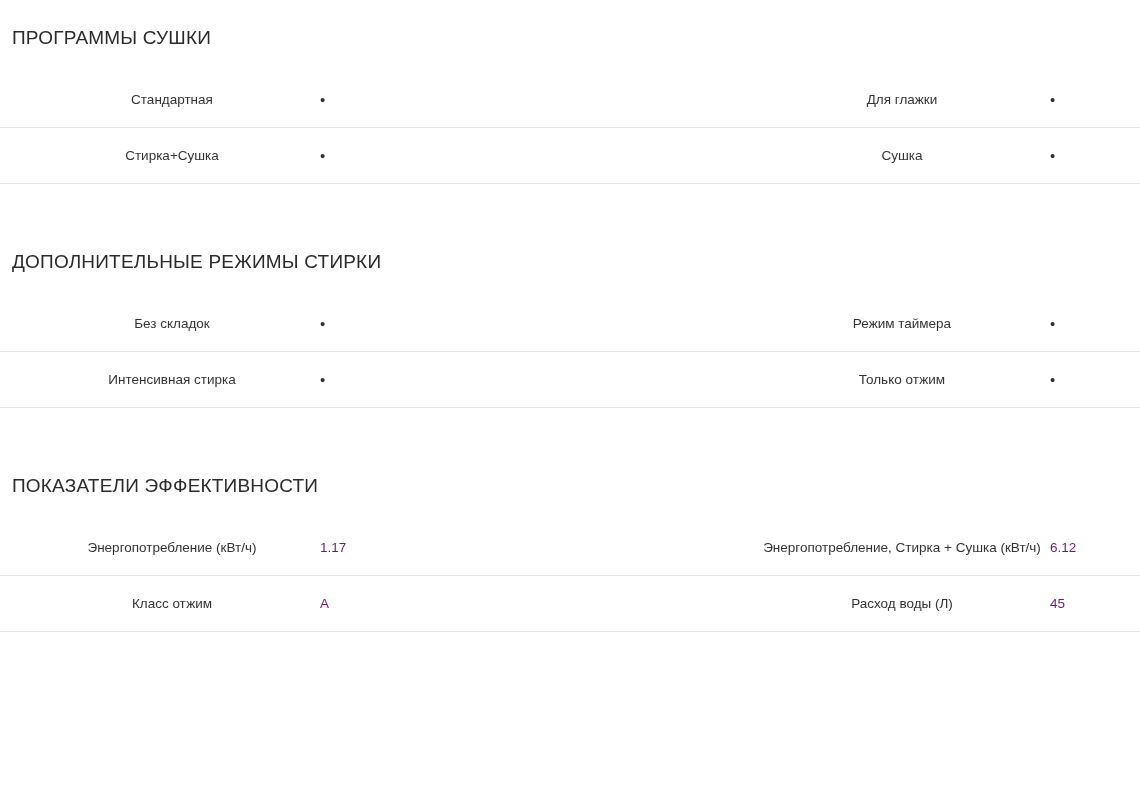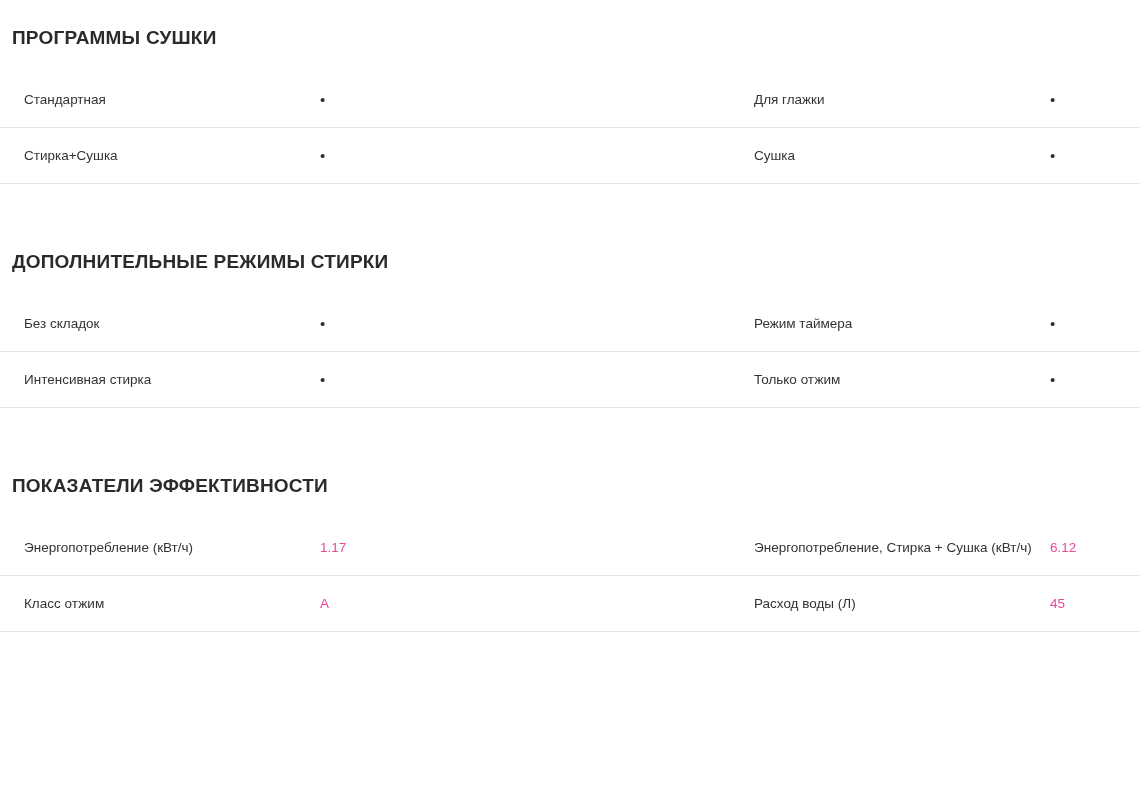--- a/index.html
+++ b/index.html
@@ -16,21 +16,21 @@
   }
   .page {
     width: 1140px;
     box-sizing: border-box;
   }
   .section {
     width: 100%;
   }
   .section-title {
     font-size: 19px;
-    font-weight: bold;
+    font-weight: normal;
     color: #2b2b2b;
     letter-spacing: 0.2px;
     padding: 0 0 0 12px;
     margin: 0;
     line-height: 24px;
   }
   .spec-table {
     width: 100%;
     border-collapse: collapse;
     table-layout: fixed;
@@ -40,23 +40,24 @@
   }
   .spec-table td {
     vertical-align: top;
     padding: 18px 0 17px 0;
     font-size: 13.5px;
     line-height: 20px;
   }
   td.label {
     color: #333333;
     padding-left: 24px;
+    text-align: center;
   }
   td.value {
-    color: #ec4899;
+    color: #701a75;
     padding-left: 0;
   }
   td.value.dot {
     color: #333333;
     font-size: 15px;
     line-height: 20px;
   }
   
   col.c1 { width: 320px; }
   col.c2 { width: 410px; }

